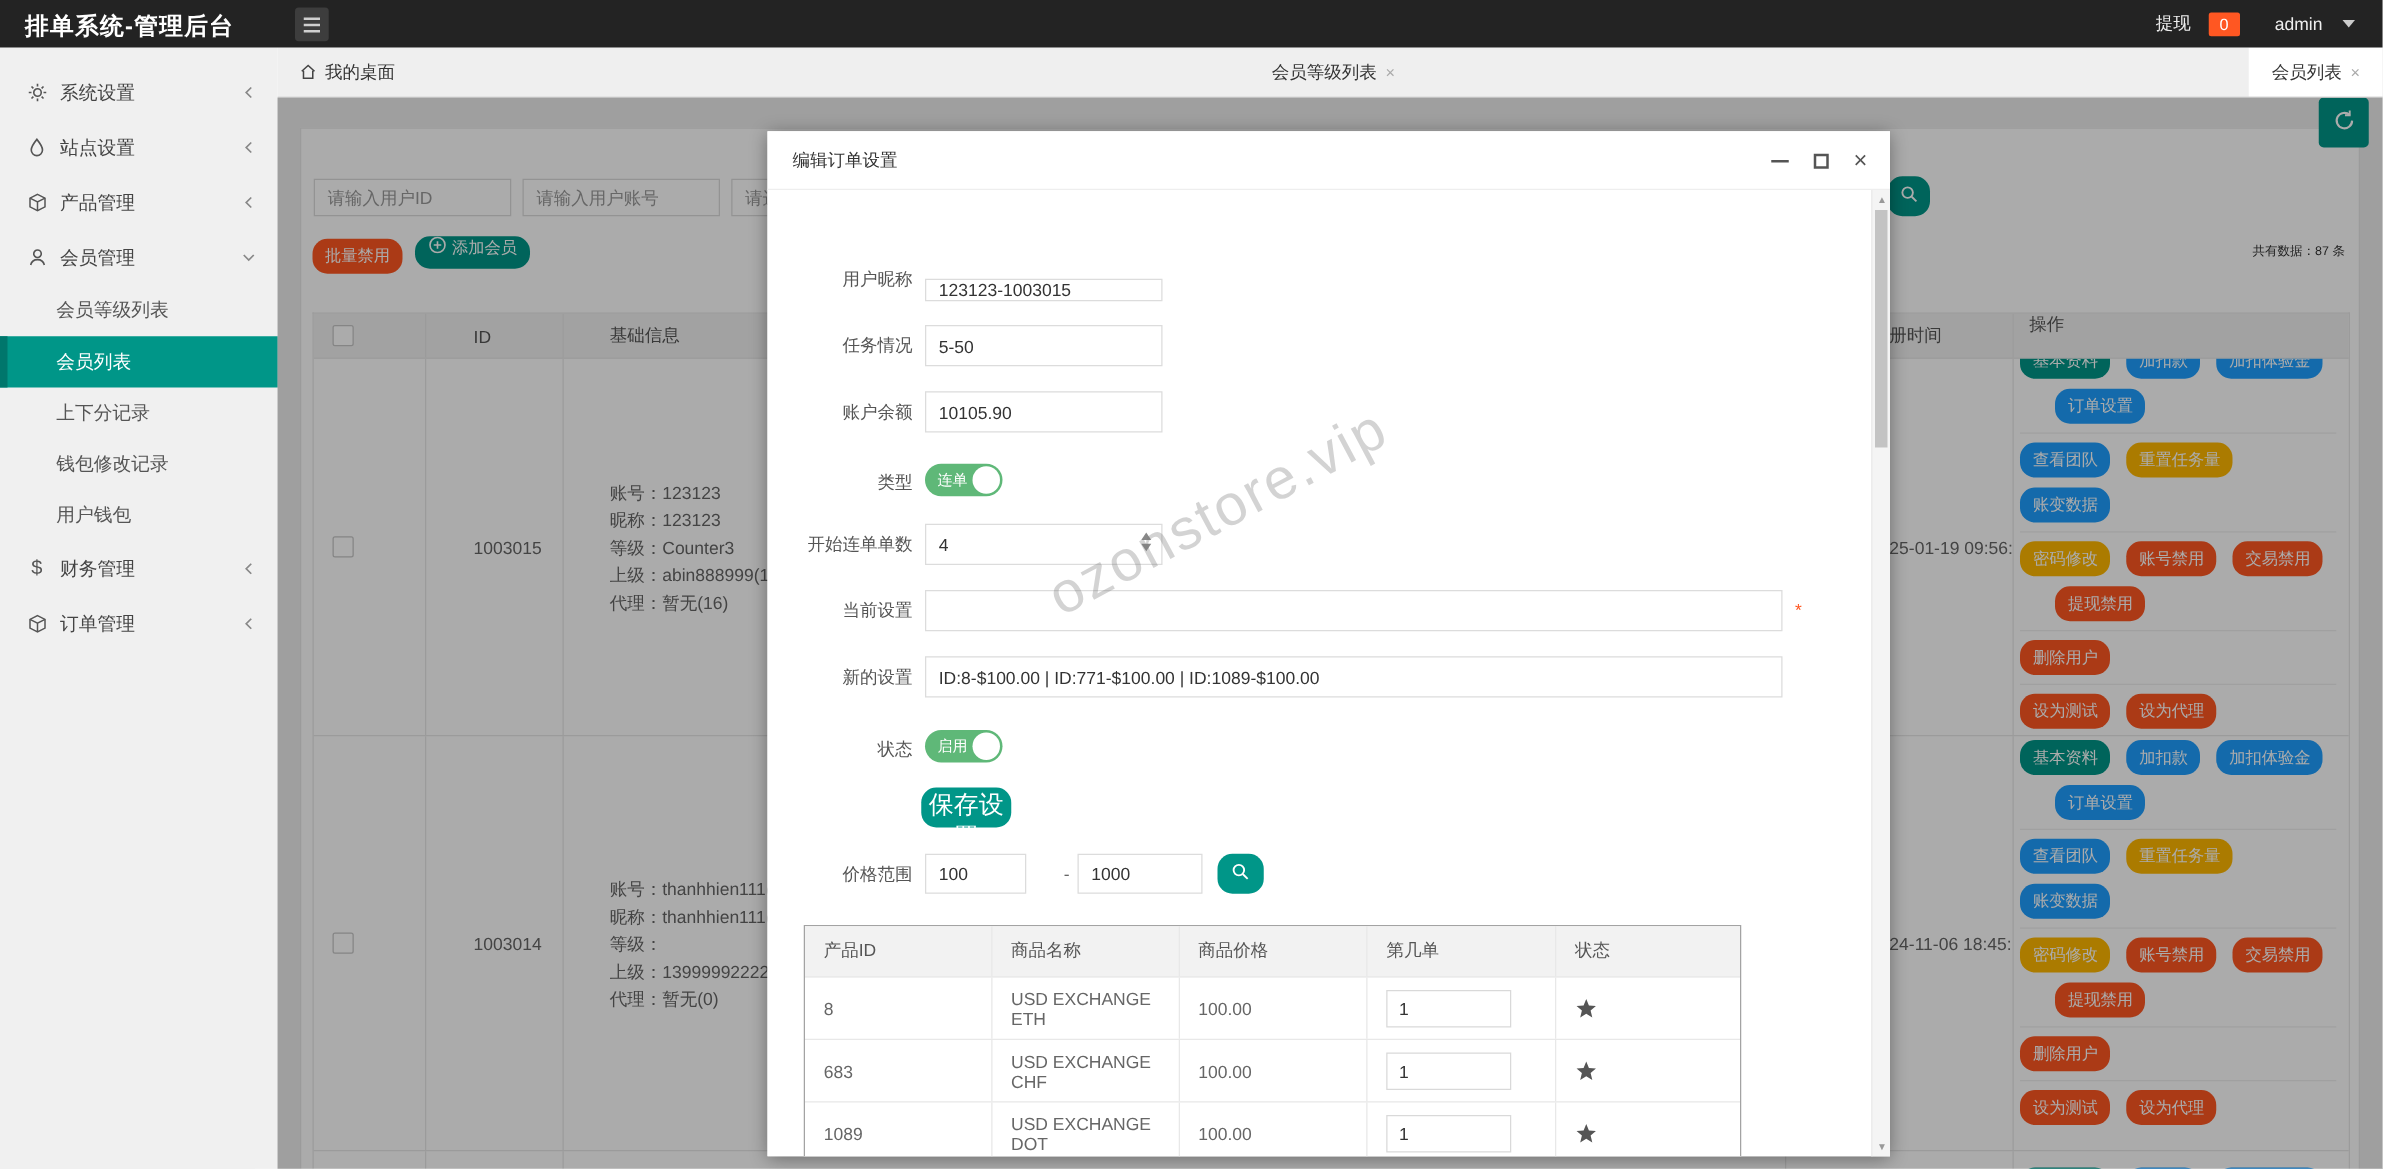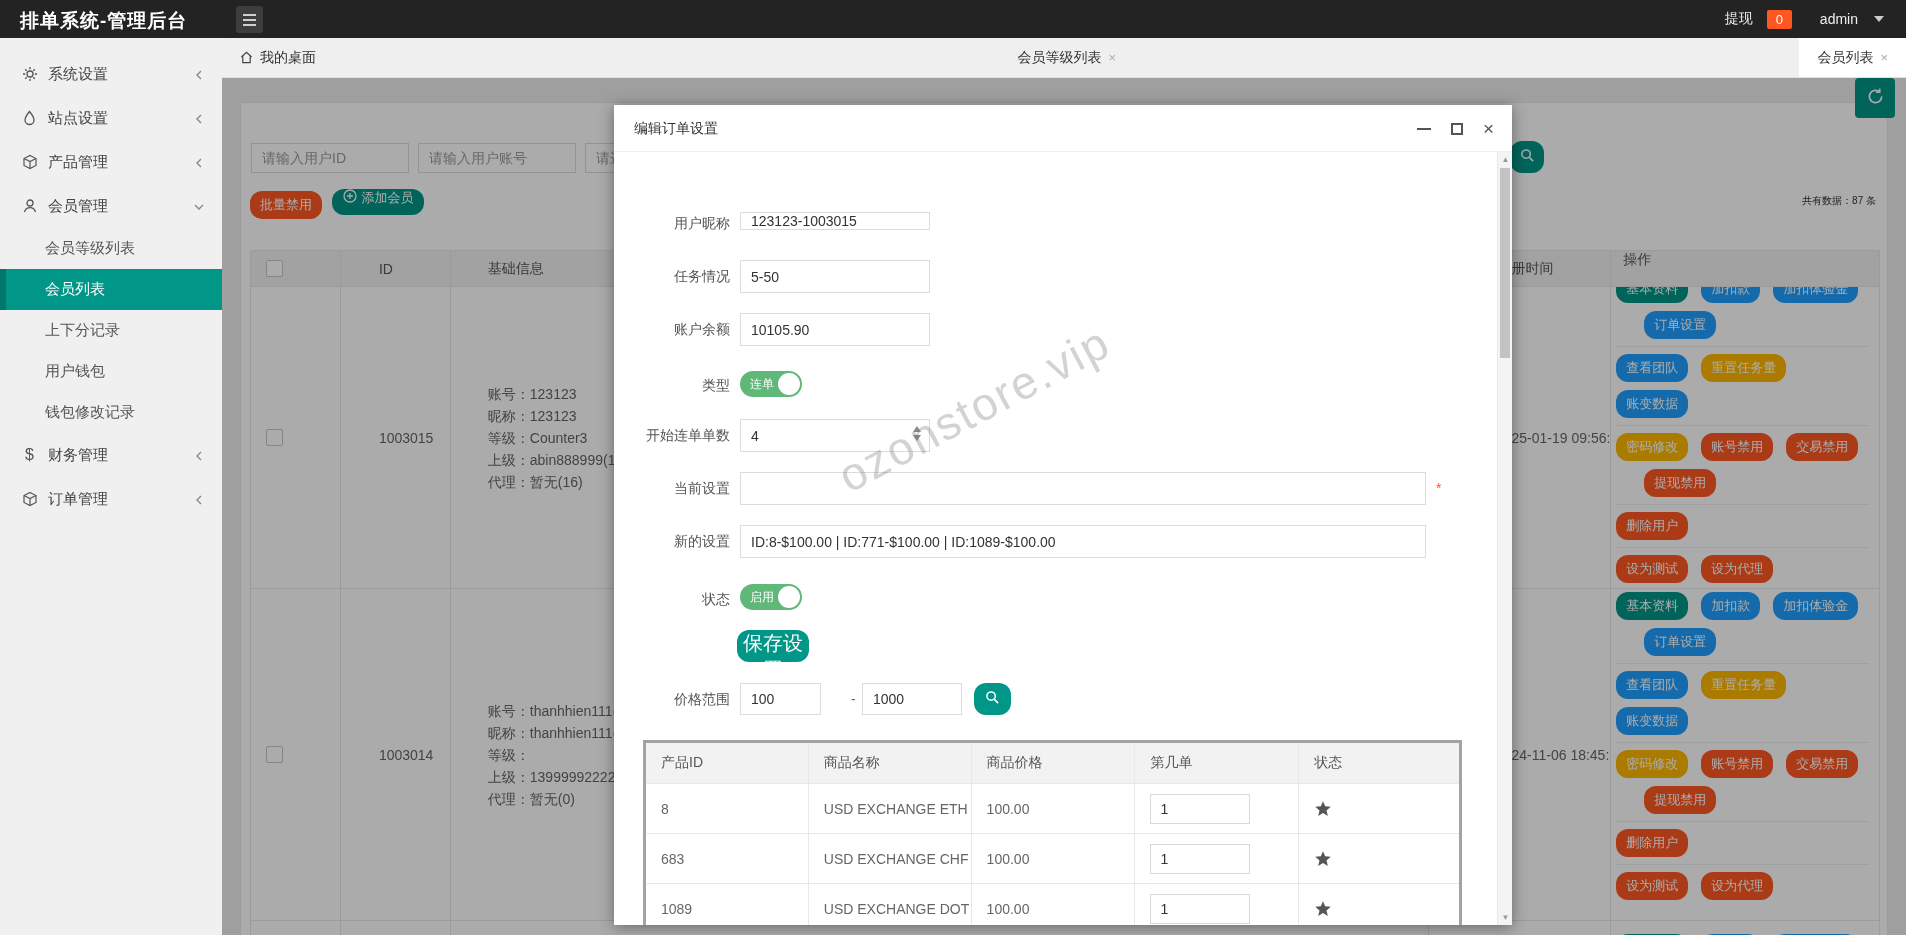--- a/index.html
+++ b/index.html
@@ -76,21 +76,21 @@
   .mlabel { position:absolute; left:6px; width:110px; text-align:right; font-size:14px; color:#555; }
   .watermark { position:absolute; left:80px; top:230px; width:560px; text-align:center; font-size:46px; color:rgba(120,120,120,0.33); transform:rotate(-28deg); letter-spacing:2px; z-index:5; pointer-events:none; }
   .switch { position:absolute; width:62px; height:26px; background:#5FB878; border-radius:13px; cursor:pointer; }
   .switch .sw-text { position:absolute; left:10px; top:5px; color:#fff; font-size:12px; }
   .switch .knob { position:absolute; right:2px; top:2px; width:22px; height:22px; background:#fff; border-radius:50%; }
   .spinner { position:absolute; right:9px; top:7px; display:flex; flex-direction:column; gap:3px; }
   .spin-up { width:0; height:0; border-left:4px solid transparent; border-right:4px solid transparent; border-bottom:6px solid #888; }
   .spin-down { width:0; height:0; border-left:4px solid transparent; border-right:4px solid transparent; border-top:6px solid #888; }
   .req-star { position:absolute; font-size:14px; color:#FF5722; }
 
-  .mtable { position:absolute; left:29px; top:588px; width:819px; border:3px solid #a3a3a3; font-size:14px; color:#666; background:#fff; }
+  .mtable { position:absolute; left:29px; top:588px; width:750px; border:1px solid #a3a3a3; font-size:14px; color:#666; background:#fff; }
   .mrow { display:flex; border-bottom:1px solid #e8e8e8; }
   .mrow:last-child { border-bottom:none; }
   .mhead { background:#f2f2f2; color:#555; }
   .mcell { border-right:1px solid #e8e8e8; padding-left:15px; display:flex; align-items:center; height:49px; }
   .mhead .mcell { height:40px; }
   .mcell:last-child { border-right:none; }
   .mc1 { width:164px; } .mc2 { width:164px; } .mc3 { width:165px; } .mc4 { width:165px; } .mc5 { width:161px; }
   .order-inp { width:100px; height:30px; border:1px solid #d9d9d9; padding:0 9px; font-size:14px; color:#333; outline:none; }
   .modal-scroll { position:absolute; right:0; top:47px; width:15px; height:773px; background:#f4f4f4; border-left:1px solid #e9e9e9; }
   .ms-thumb { position:absolute; left:2px; right:2px; top:16px; height:190px; background:#c3c3c3; }
@@ -176,24 +176,24 @@
   <div class="sub-item">
     <span>会员等级列表</span>
   </div>
   <div class="sub-item active">
     <span>会员列表</span>
   </div>
   <div class="sub-item">
     <span>上下分记录</span>
   </div>
   <div class="sub-item">
+    <span>钱包修改记录</span>
+  </div>
+  <div class="sub-item">
     <span>用户钱包</span>
-  </div>
-  <div class="sub-item">
-    <span>钱包修改记录</span>
   </div>
   <div class="side-item">
     <span class="ficon">$</span>
     <span>财务管理</span>
     <span class="chev">
       <svg width="10" height="10" viewBox="0 0 10 10" fill="none" stroke="#888" stroke-width="1.4">
           <path d="M7 1L3 5l4 4"></path>
         </svg>
     </span>
   </div>
@@ -393,21 +393,21 @@
       <div class="mc-min"></div>
       <div class="mc-max"></div>
       <div class="mc-close">×</div>
     </div>
   </div>
 
   <div class="modal-body">
     <div class="watermark">ozonstore.vip</div>
 
     <div class="mlabel" style="top:63px;">用户昵称</div>
-    <input class="inp px" style="left: 126px; top: 60px; width: 190px; height: 18px;" value="123123-1003015">
+    <input class="inp px" style="left: 126px; top: 71px; width: 190px; height: 18px;" value="123123-1003015">
 
     <div class="mlabel" style="top:116px;">任务情况</div>
     <input class="inp px" style="left: 126px; top: 108px; width: 190px; height: 33px;" value="5-50">
 
     <div class="mlabel" style="top:169px;">账户余额</div>
     <input class="inp px" style="left: 126px; top: 161px; width: 190px; height: 33px;" value="10105.90">
 
     <div class="mlabel" style="top:225px;">类型</div>
     <div class="switch" style="left:126px; top:219px;">
       <span class="sw-text">连单</span>

